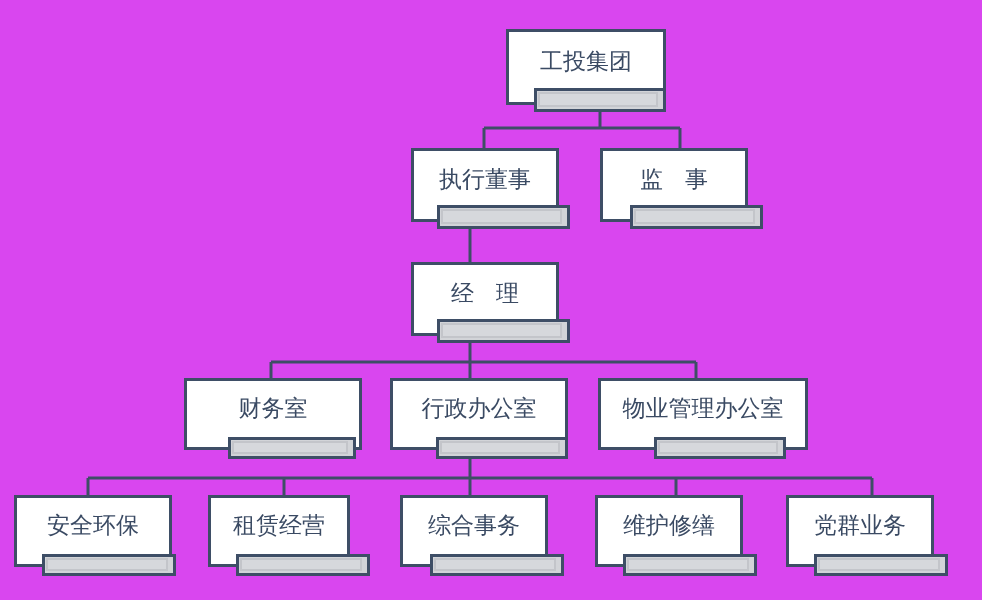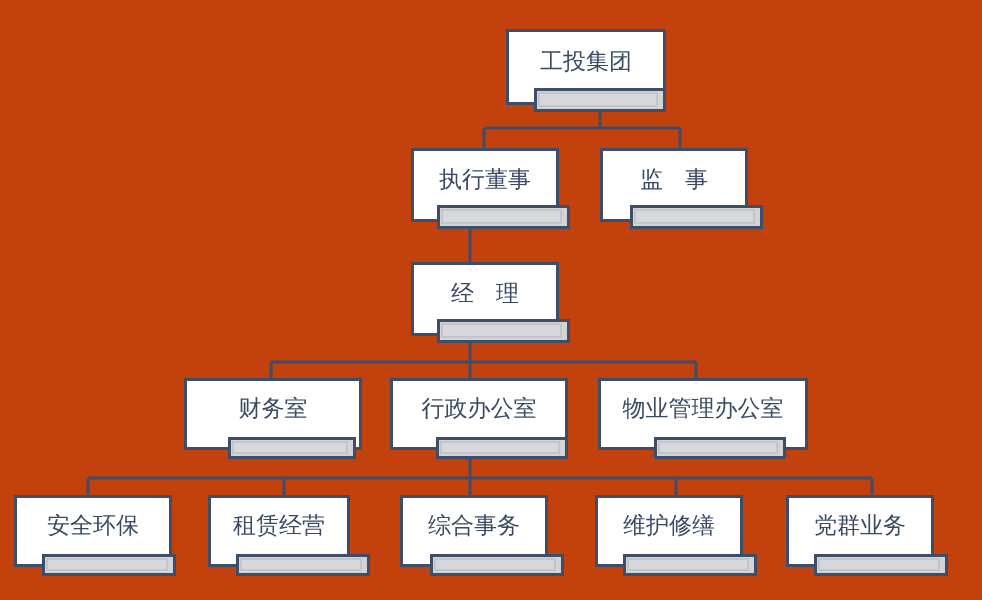--- a/index.html
+++ b/index.html
@@ -10,21 +10,21 @@
   body {
     width: 982px;
     height: 600px;
     font-family: "Liberation Sans", "DejaVu Sans", sans-serif;
     overflow: hidden;
   }
   #chart-root {
     position: relative;
     width: 982px;
     height: 600px;
-    background: #c2410c;
+    background: #d946ef;
   }
   svg#org-svg {
     position: absolute;
     top: 0;
     left: 0;
     width: 982px;
     height: 600px;
     display: block;
   }
   .node-box {

